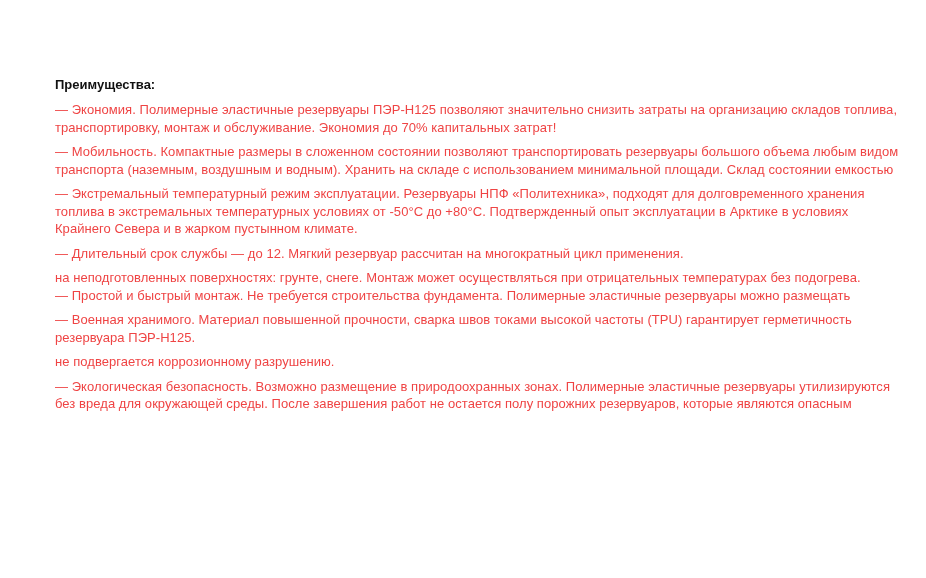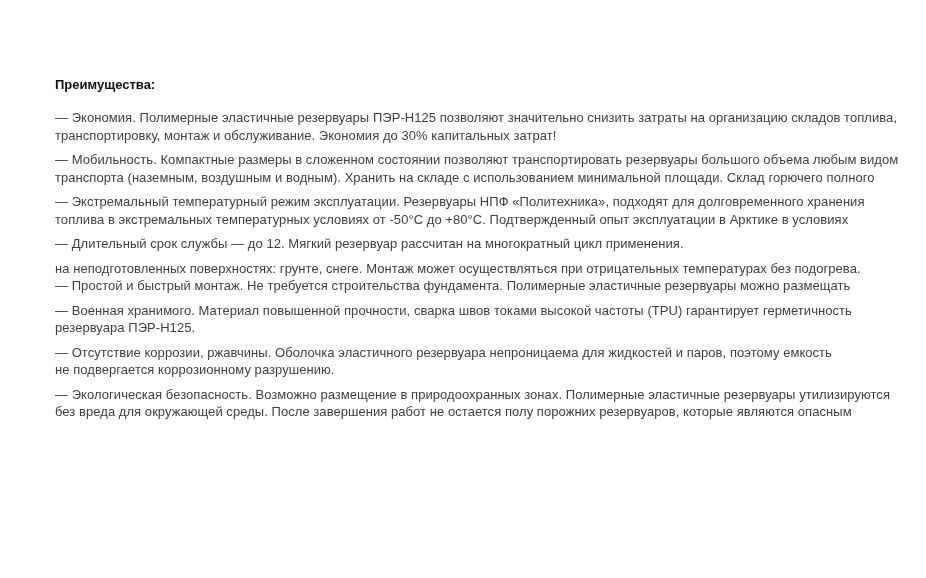--- a/index.html
+++ b/index.html
@@ -18,73 +18,73 @@
     .content {
       position: absolute;
       left: 55px;
       top: 76px;
       width: 830px;
     }
     .heading {
       font-weight: bold;
       font-size: 13px;
       line-height: 17px;
-      margin: 0 0 16px 0;
+      margin: 0 0 8px 0;
       color: #111111;
     }
     .para {
       font-size: 13px;
       line-height: 17.5px;
       margin: 0 0 7px 0;
-      color: #404040;
+      color: #ef4444;
       letter-spacing: 0.05px;
     }
     .line {
       display: block;
       white-space: nowrap;
     }
   </style>
 </head>
 <body>
 
 <div class="content">
   <div class="heading">Преимущества:</div>
 
   <p class="para">
     <span class="line">— Экономия. Полимерные эластичные резервуары ПЭР-Н125 позволяют значительно снизить затраты на организацию складов топлива,</span>
-    <span class="line">транспортировку, монтаж и обслуживание. Экономия до 30% капитальных затрат!</span>
+    <span class="line">транспортировку, монтаж и обслуживание. Экономия до 70% капитальных затрат!</span>
   </p>
 
   <p class="para">
     <span class="line">— Мобильность. Компактные размеры в сложенном состоянии позволяют транспортировать резервуары большого объема любым видом</span>
-    <span class="line">транспорта (наземным, воздушным и водным). Хранить на складе с использованием минимальной площади. Склад горючего полного</span>
+    <span class="line">транспорта (наземным, воздушным и водным). Хранить на складе с использованием минимальной площади. Склад состоянии емкостью</span>
   </p>
 
   <p class="para">
     <span class="line">— Экстремальный температурный режим эксплуатации. Резервуары НПФ «Политехника», подходят для долговременного хранения</span>
     <span class="line">топлива в экстремальных температурных условиях от -50°C до +80°C. Подтвержденный опыт эксплуатации в Арктике в условиях</span>
+    <span class="line">Крайнего Севера и в жарком пустынном климате.</span>
   </p>
 
   <p class="para">
     <span class="line">— Длительный срок службы — до 12. Мягкий резервуар рассчитан на многократный цикл применения.</span>
   </p>
 
 
   <p class="para">
     <span class="line">на неподготовленных поверхностях: грунте, снеге. Монтаж может осуществляться при отрицательных температурах без подогрева.</span>
     <span class="line">— Простой и быстрый монтаж. Не требуется строительства фундамента. Полимерные эластичные резервуары можно размещать</span>
   </p>
 
   <p class="para">
     <span class="line">— Военная хранимого. Материал повышенной прочности, сварка швов токами высокой частоты (TPU) гарантирует герметичность</span>
     <span class="line">резервуара ПЭР-Н125.</span>
   </p>
 
   <p class="para">
-    <span class="line">— Отсутствие коррозии, ржавчины. Оболочка эластичного резервуара непроницаема для жидкостей и паров, поэтому емкость</span>
     <span class="line">не подвергается коррозионному разрушению.</span>
   </p>
 
   <p class="para">
     <span class="line">— Экологическая безопасность. Возможно размещение в природоохранных зонах. Полимерные эластичные резервуары утилизируются</span>
     <span class="line">без вреда для окружающей среды. После завершения работ не остается полу порожних резервуаров, которые являются опасным</span>
   </p>
 </div>
 
 </body></html>

